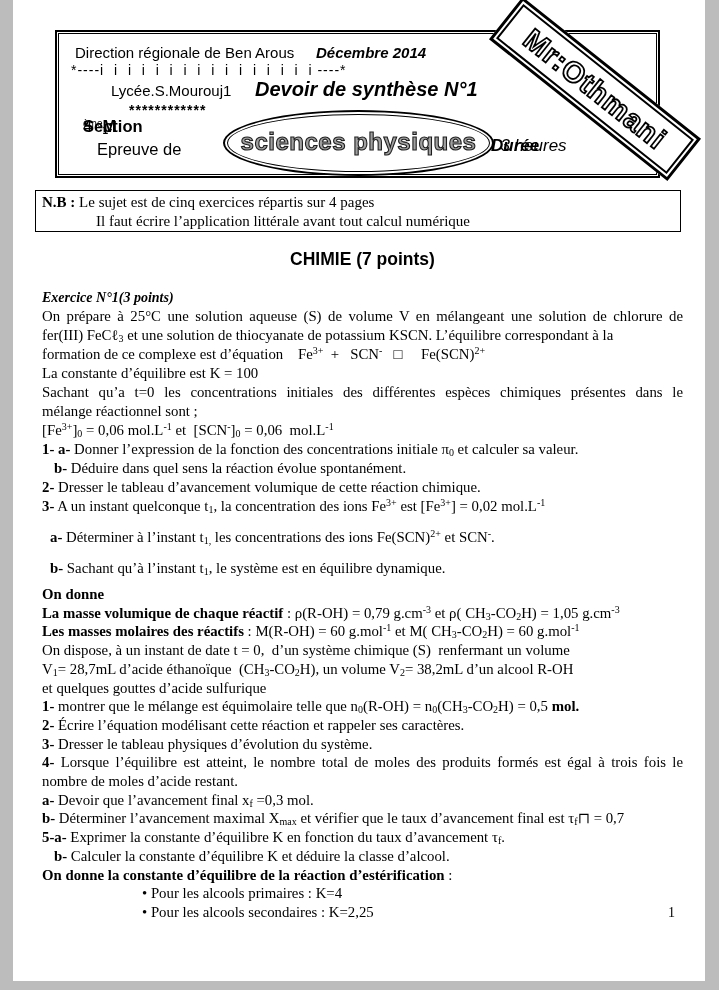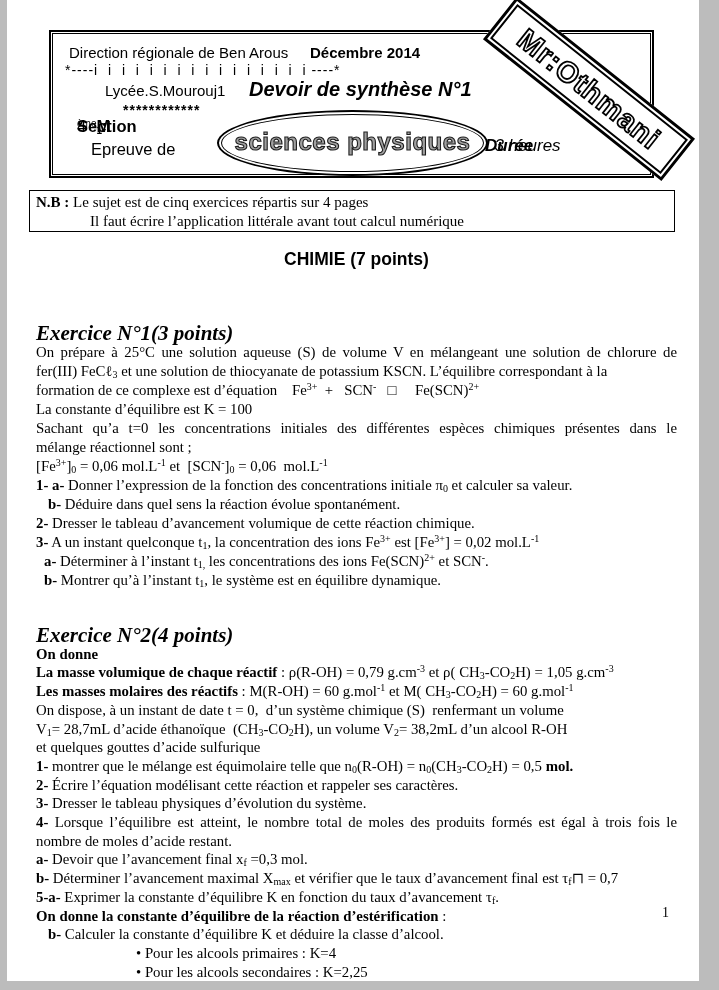--- a/index.html
+++ b/index.html
@@ -1,25 +1,25 @@
 <!DOCTYPE html>
 <html><head>
 <meta charset="utf-8">
 <style>
   html,body{margin:0;padding:0;}
   .canvas{position:relative;width:719px;height:990px;background:#bcbcbc;overflow:hidden;
           font-family:"Liberation Serif","DejaVu Serif",serif;color:#000;}
-  .page{position:absolute;left:7px;top:0;width:692px;height:981px;background:#ffffff;}
+  .page{position:absolute;left:13px;top:0;width:692px;height:981px;background:#ffffff;}
 
   
   .header-box{position:absolute;left:42px;top:30px;width:601px;height:144px;border:2px solid #000;}
   .header-box::after{content:"";position:absolute;inset:1px;border:1px solid #000;pointer-events:none;}
   .header-box span{position:absolute;white-space:nowrap;font-family:"Liberation Sans","DejaVu Sans",sans-serif;}
   .h-region{left:18px;top:12px;font-size:15px;}
-  .h-date{left:259px;top:12px;font-size:15px;font-weight:bold;}
+  .h-date{left:259px;top:12px;font-size:15px;font-weight:bold;font-style:italic;}
   .h-div1{left:14px;top:30px;font-size:14px;white-space:pre !important;letter-spacing:1px;}
   .h-school{left:54px;top:50px;font-size:15px;}
   .h-title{left:198px;top:46px;font-size:20px;font-weight:bold;font-style:italic;}
   .h-div2{left:72px;top:70px;font-size:14px;font-weight:bold;letter-spacing:1px;}
   .h-section{left:26px;top:85px;font-size:16.5px;}
   .h-section .b{font-weight:bold;}
   .h-epreuve{left:40px;top:108px;font-size:16.5px;font-weight:normal;}
   .h-duree{left:434px;top:104px;font-size:17px;font-style:italic;}
   .h-duree .b{font-weight:bold;}
 
@@ -48,26 +48,26 @@
           padding:2px 6px;box-sizing:border-box;font-size:15px;line-height:19px;}
   .nb-label{font-weight:bold;}
   .nb-line2{padding-left:54px;}
 
   
   .chimie-title{position:absolute;left:29px;top:249px;width:641px;text-align:center;
                 font-family:"Liberation Sans","DejaVu Sans",sans-serif;font-weight:bold;font-size:17.5px;}
 
   
   .content{position:absolute;left:29px;top:288px;width:641px;font-size:14.8px;}
-  .ex-title{font-weight:bold;font-style:italic;font-size:21px;margin-top:36px;}
+  .ex-title{font-weight:bold;font-style:italic;font-size:14px;}
   .ex1{line-height:19px;}
   .ex2{line-height:18.7px;margin-top:7px;}
   .line{min-height:1em;}
   .line.j{text-align:justify;text-align-last:justify;}
-  .line.ind8{padding-left:8px;}
+  .line.ind8{padding-left:8px;margin-top:12px;}
   .line.ind12{padding-left:12px;}
   .line.bullet{padding-left:100px;}
   .b{font-weight:bold;}
   sup{font-size:10px;line-height:0;vertical-align:baseline;position:relative;top:-5px;}
   sub{font-size:10px;line-height:0;vertical-align:baseline;position:relative;top:2px;}
 
   .page-number{position:absolute;left:655px;top:905px;font-size:14px;}
 </style>
 </head>
 <body>
@@ -115,42 +115,41 @@
             <div class="line"><span>formation de ce complexe est d’équation&nbsp;&nbsp;&nbsp; Fe</span><sup>3+</sup><span>&nbsp; +&nbsp;&nbsp; SCN</span><sup>-</sup><span>&nbsp;&nbsp; □&nbsp;&nbsp;&nbsp;&nbsp; Fe(SCN)</span><sup>2+</sup></div>
             <div class="line"><span>La constante d’équilibre est K = 100</span></div>
             <div class="line j"><span>Sachant qu’a t=0 les concentrations initiales des différentes espèces chimiques présentes dans le</span></div>
             <div class="line"><span>mélange réactionnel sont ;</span></div>
             <div class="line"><span>[Fe</span><sup>3+</sup><span>]</span><sub>0</sub><span> = 0,06 mol.L</span><sup>-1</sup><span> et&nbsp; [SCN</span><sup>-</sup><span>]</span><sub>0</sub><span> = 0,06&nbsp; mol.L</span><sup>-1</sup></div>
             <div class="line"><span class="b">1- a-</span><span> Donner l’expression de la fonction des concentrations initiale π</span><sub>0</sub><span> et calculer sa valeur.</span></div>
             <div class="line ind12"><span class="b">b-</span><span> Déduire dans quel sens la réaction évolue spontanément.</span></div>
             <div class="line"><span class="b">2-</span><span> Dresser le tableau d’avancement volumique de cette réaction chimique.</span></div>
             <div class="line"><span class="b">3-</span><span> A un instant quelconque t</span><sub>1</sub><span>, la concentration des ions Fe</span><sup>3+</sup><span> est [Fe</span><sup>3+</sup><span>] = 0,02 mol.L</span><sup>-1</sup></div>
             <div class="line ind8"><span class="b">a-</span><span> Déterminer à l’instant t</span><sub>1,</sub><span> les concentrations des ions Fe(SCN)</span><sup>2+</sup><span> et SCN</span><sup>-</sup><span>.</span></div>
-            <div class="line ind8"><span class="b">b-</span><span> Montrer qu’à l’instant t</span><sub>1</sub><span>, le système est en équilibre dynamique.</span></div>
+            <div class="line ind8"><span class="b">b-</span><span> Sachant qu’à l’instant t</span><sub>1</sub><span>, le système est en équilibre dynamique.</span></div>
           </div>
       </div>
       <div class="ex ex2">
-        <div class="ex-title">Exercice N°2(4 points)</div>
         <div class="lines">
             <div class="line"><span class="b">On donne</span></div>
             <div class="line"><span class="b">La masse volumique de chaque réactif</span><span> : ρ(R-OH) = 0,79 g.cm</span><sup>-3</sup><span> et ρ( CH</span><sub>3</sub><span>-CO</span><sub>2</sub><span>H) = 1,05 g.cm</span><sup>-3</sup></div>
             <div class="line"><span class="b">Les masses molaires des réactifs</span><span> : M(R-OH) = 60 g.mol</span><sup>-1</sup><span> et M( CH</span><sub>3</sub><span>-CO</span><sub>2</sub><span>H) = 60 g.mol</span><sup>-1</sup></div>
             <div class="line"><span>On dispose, à un instant de date t = 0,&nbsp; d’un système chimique (S)&nbsp; renfermant un volume</span></div>
             <div class="line"><span>V</span><sub>1</sub><span>= 28,7mL d’acide éthanoïque&nbsp; (CH</span><sub>3</sub><span>-CO</span><sub>2</sub><span>H), un volume V</span><sub>2</sub><span>= 38,2mL d’un alcool R-OH</span></div>
             <div class="line"><span>et quelques gouttes d’acide sulfurique</span></div>
             <div class="line"><span class="b">1-</span><span> montrer que le mélange est équimolaire telle que n</span><sub>0</sub><span>(R-OH) = n</span><sub>0</sub><span>(CH</span><sub>3</sub><span>-CO</span><sub>2</sub><span>H) = 0,5 </span><span class="b">mol.</span></div>
             <div class="line"><span class="b">2-</span><span> Écrire l’équation modélisant cette réaction et rappeler ses caractères.</span></div>
             <div class="line"><span class="b">3-</span><span> Dresser le tableau physiques d’évolution du système.</span></div>
             <div class="line j"><span class="b">4-</span><span> Lorsque l’équilibre est atteint, le nombre total de moles des produits formés est égal à trois fois le</span></div>
             <div class="line"><span>nombre de moles d’acide restant.</span></div>
             <div class="line"><span class="b">a-</span><span> Devoir que l’avancement final x</span><sub>f</sub><span> =0,3 mol.</span></div>
             <div class="line"><span class="b">b-</span><span> Déterminer l’avancement maximal X</span><sub>max</sub><span> et vérifier que le taux d’avancement final est τ</span><sub>f</sub><span>⊓ = 0,7</span></div>
             <div class="line"><span class="b">5-a-</span><span> Exprimer la constante d’équilibre K en fonction du taux d’avancement τ</span><sub>f</sub><span>.</span></div>
+            <div class="line ind12"><span class="b">b-</span><span> Calculer la constante d’équilibre K et déduire la classe d’alcool.</span></div>
             <div class="line"><span class="b">On donne la constante d’équilibre de la réaction d’estérification</span><span> :</span></div>
-            <div class="line ind12"><span class="b">b-</span><span> Calculer la constante d’équilibre K et déduire la classe d’alcool.</span></div>
             <div class="line bullet"><span>• Pour les alcools primaires : K=4</span></div>
             <div class="line bullet"><span>• Pour les alcools secondaires : K=2,25</span></div>
           </div>
       </div>
     </div>
 
     <div class="page-number">1</div>
   </div>
 </div>
 

